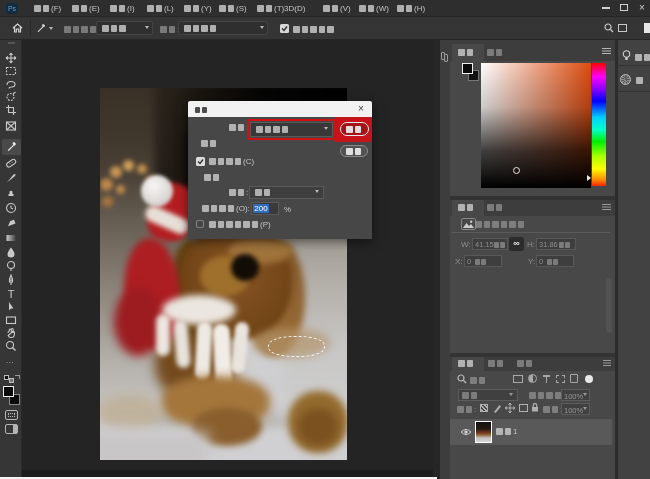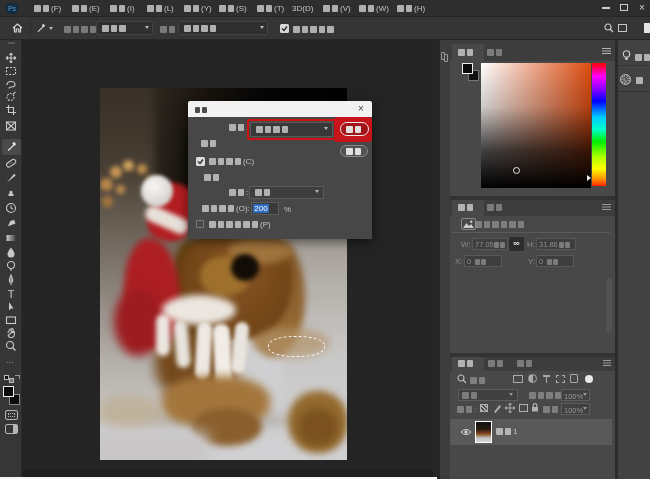--- a/index.html
+++ b/index.html
@@ -46,21 +46,21 @@
 <div class="t" style="left:219px;top:5px">
     <i></i>
     <i></i>
     <span>(S)</span>
   </div>
 <div class="t" style="left:257px;top:5px">
     <i></i>
     <i></i>
     <span>(T)</span>
   </div>
-<div class="t" style="left:292px;top:5px">
+<div class="t" style="left:284px;top:5px">
     <span>3D(D)</span>
   </div>
 <div class="t" style="left:323px;top:5px">
     <i></i>
     <i></i>
     <span>(V)</span>
   </div>
 <div class="t" style="left:359px;top:5px">
     <i></i>
     <i></i>
@@ -435,21 +435,21 @@
     <i></i>
     <i></i>
     <i></i>
     <i></i>
     <i></i>
     <i></i>
   </div>
 <div class="a" style="left:452px;top:232px;width:158px;height:1px;background:#5a5a5a"></div>
 <div class="a small" style="left:461px;top:240px;color:#8e8e8e">W:</div>
 <div class="a" style="left:472px;top:238px;width:36px;height:12px;background:#3e3e3e;border:1px solid #585858"></div>
-<div class="a" style="left:475px;top:240px;font-size:7.5px;color:#8e8e8e">77.05</div>
+<div class="a" style="left:475px;top:240px;font-size:7.5px;color:#8e8e8e">41.15</div>
 <div class="t dim" style="left:494px;top:241.5px;gap:1px">
     <i style="width:5px;height:6px"></i>
     <i style="width:5px;height:6px"></i>
   </div>
 <div class="a" style="left:509px;top:237px;width:15px;height:14px;background:#2c2c2c;border-radius:2px;color:#e8e8e8;font-size:9px;font-weight:bold;text-align:center;line-height:13px">∞</div>
 <div class="a small" style="left:527px;top:240px;color:#8e8e8e">H:</div>
 <div class="a" style="left:536px;top:238px;width:40px;height:12px;background:#3e3e3e;border:1px solid #585858"></div>
 <div class="a" style="left:539px;top:240px;font-size:7.5px;color:#8e8e8e">31.86</div>
 <div class="t dim" style="left:559px;top:241.5px;gap:1px">
     <i style="width:5px;height:6px"></i>

